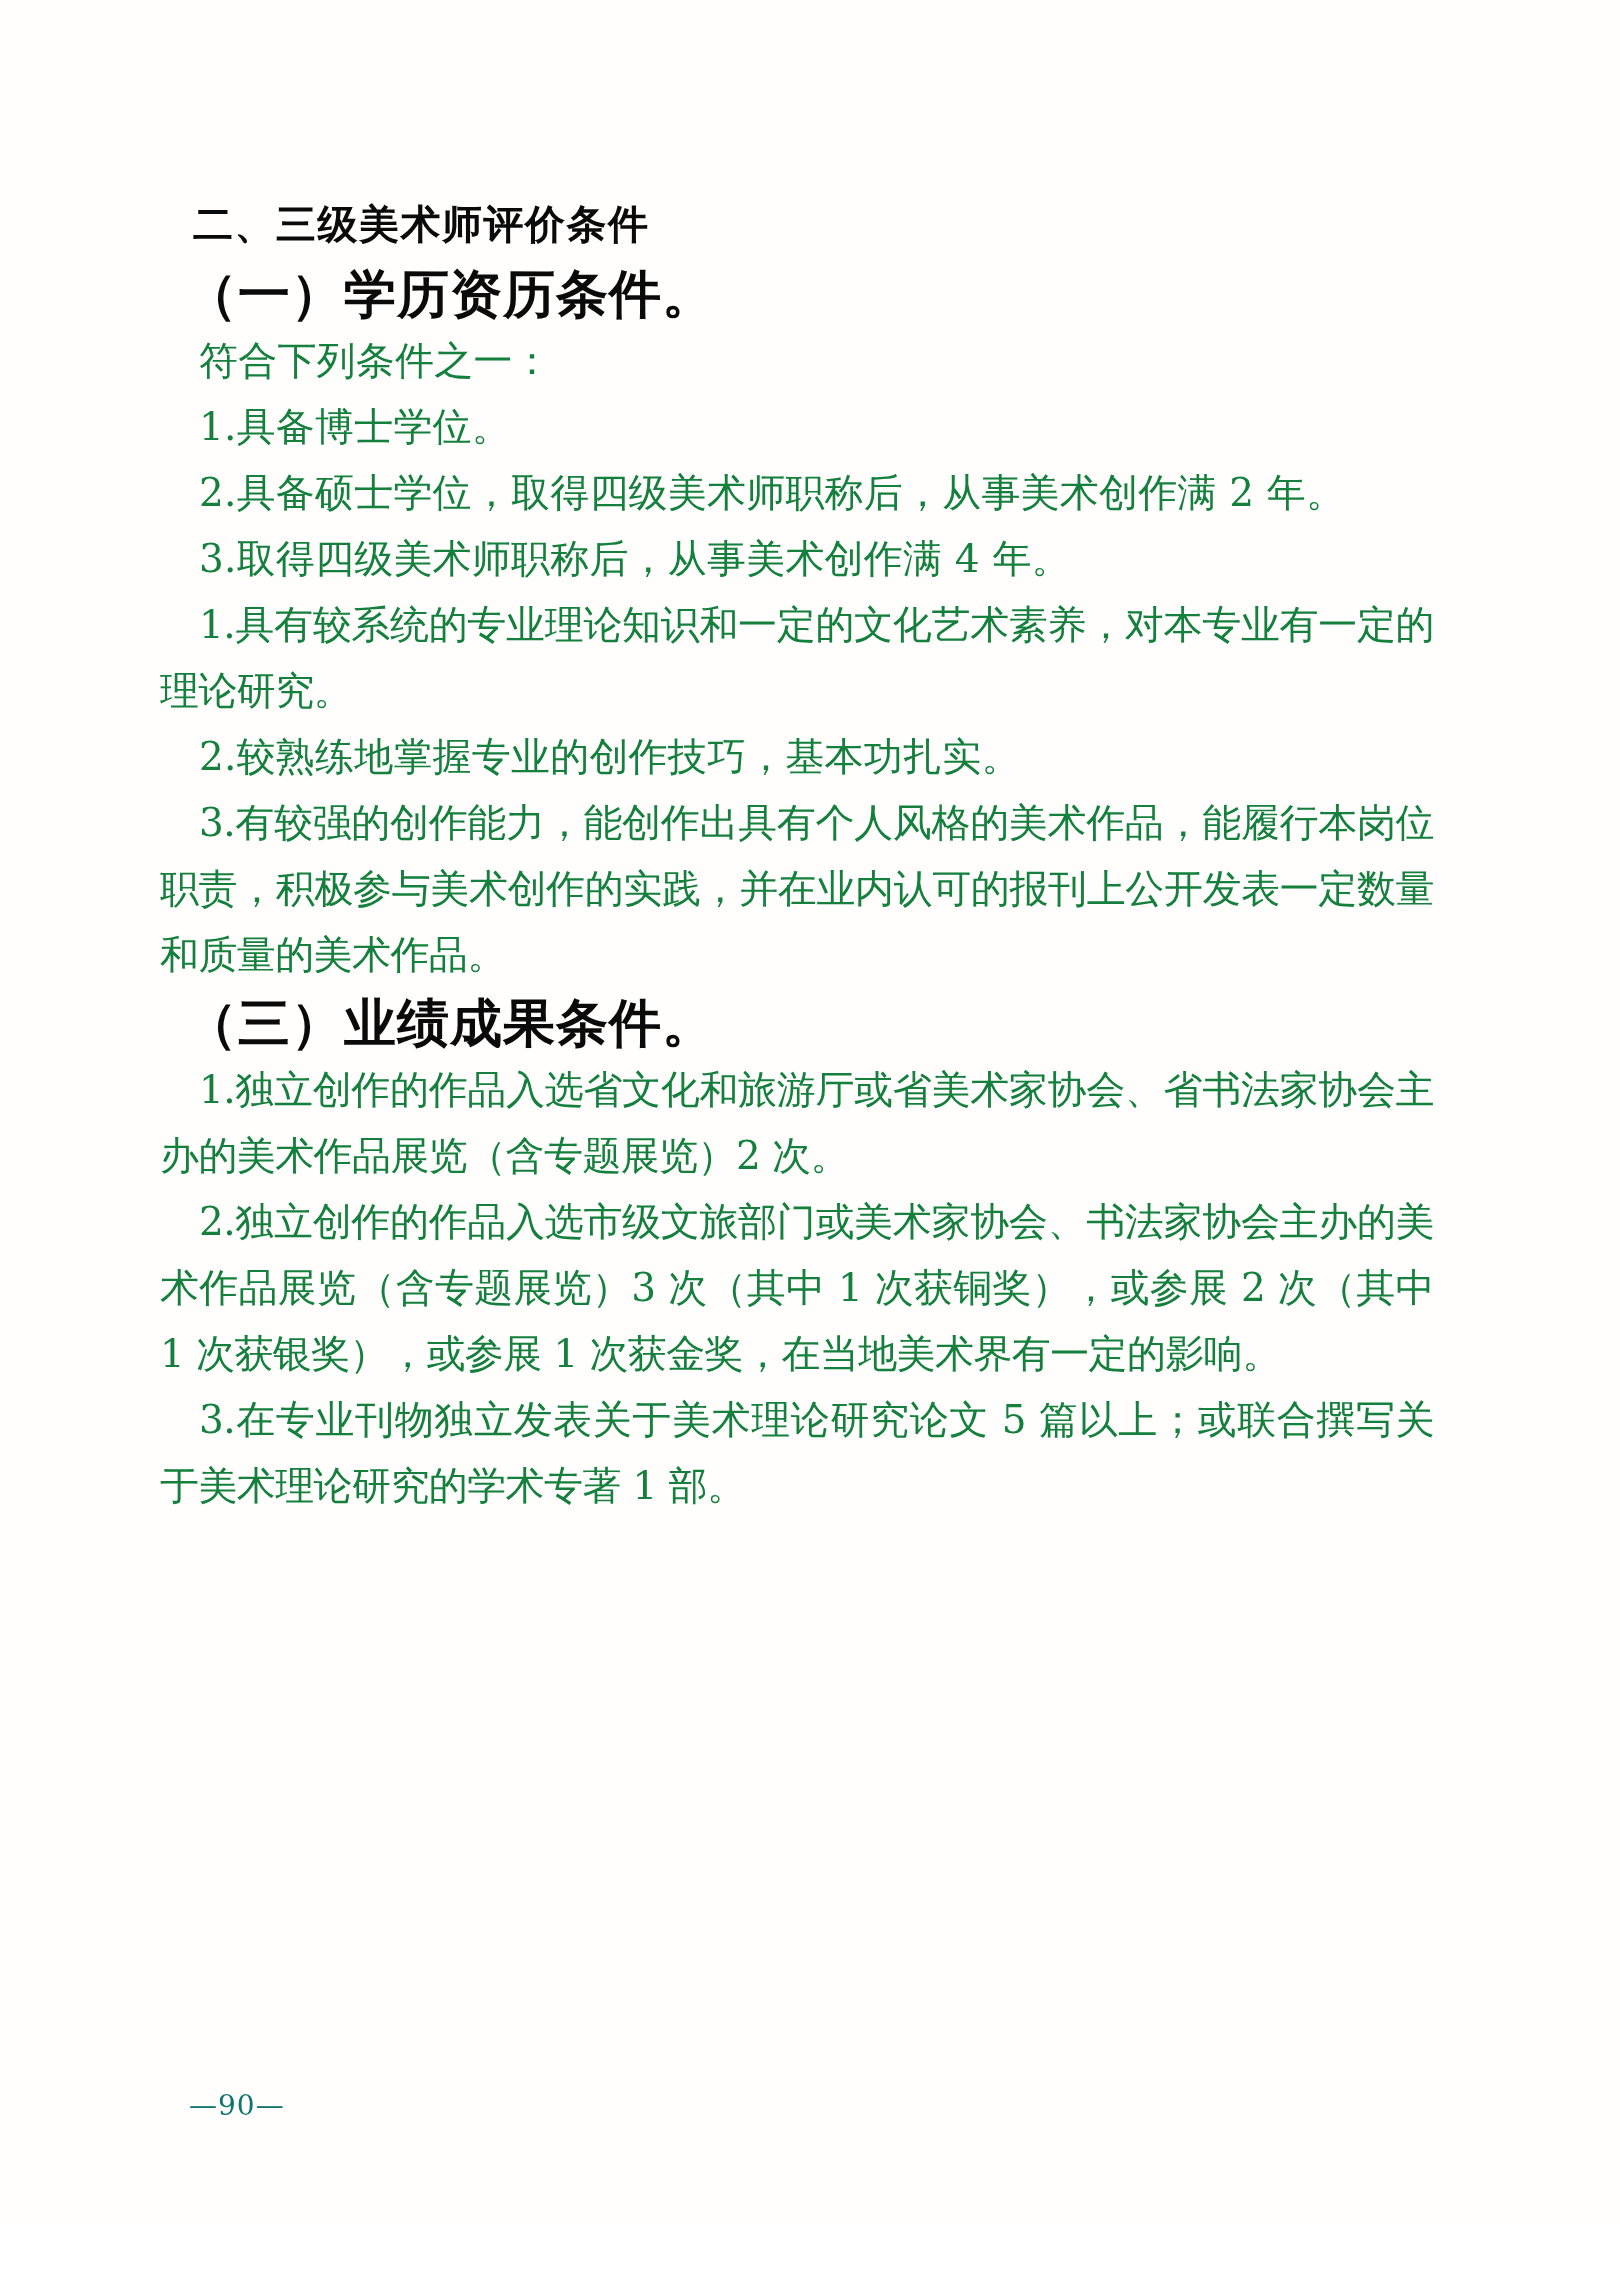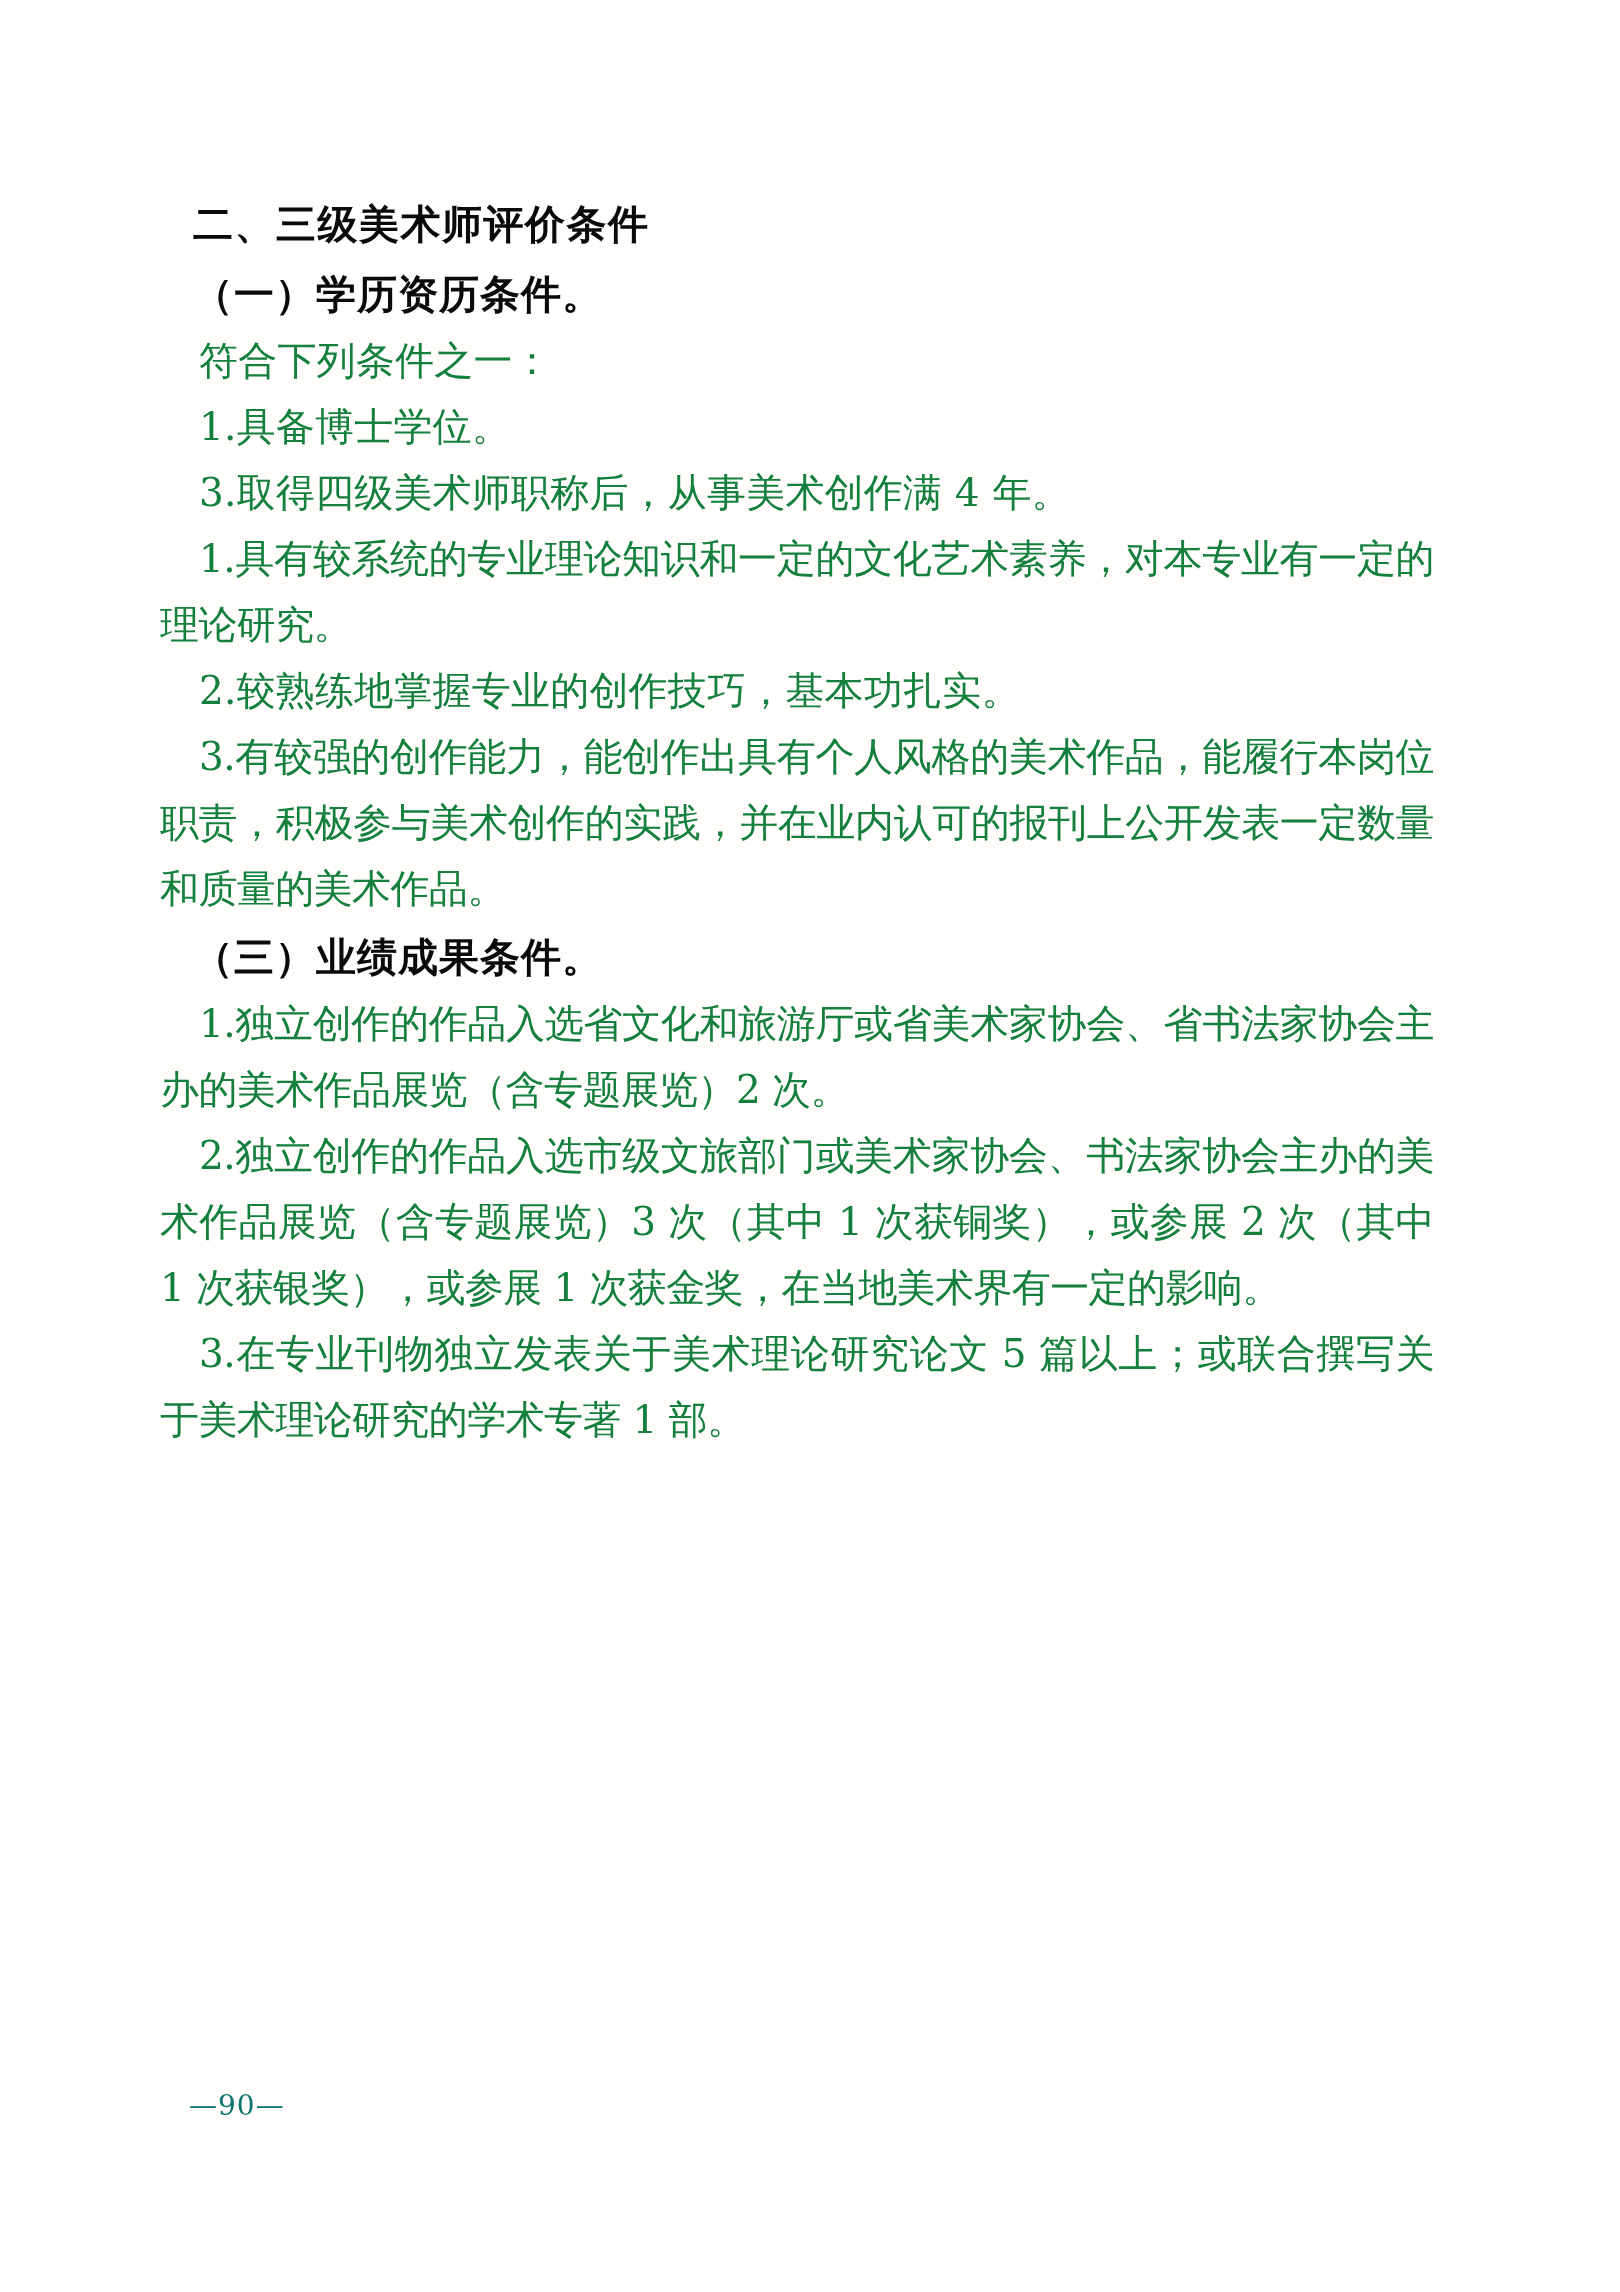--- a/index.html
+++ b/index.html
@@ -34,25 +34,25 @@
     font-size: 40px;
     line-height: 63px;
     font-weight: 700;
     letter-spacing: 1.5px;
     margin-left: 33px;
     margin-bottom: 5.9px;
     color: #0a0a0a;
   }
   
   .h-sub {
-    font-size: 40px;
+    font-size: 52px;
     line-height: 65px;
     font-weight: 700;
     letter-spacing: 1px;
-    margin-left: 33px;
+    margin-left: 25px;
     margin-top: 2px;
     margin-bottom: 2px;
     color: #0a0a0a;
   }
   
   .p-body {
     font-size: 39px;
     line-height: 66px;
     text-indent: 39px;
     letter-spacing: 0.2px;
@@ -84,20 +84,21 @@
   <div class="content">
 
     <div class="h-major">二、三级美术师评价条件</div>
 
     <div class="h-sub">（一）学历资历条件。</div>
 
     <p class="p-body">符合下列条件之一：</p>
 
     <p class="p-body">1.具备博士学位。</p>
 
+    <p class="p-body">2.具备硕士学位，取得四级美术师职称后，从事美术创作满 2 年。</p>
 
     <p class="p-body">3.取得四级美术师职称后，从事美术创作满 4 年。</p>
 
 
     <p class="p-body tight">1.具有较系统的专业理论知识和一定的文化艺术素养，对本专业有一定的理论研究。</p>
 
     <p class="p-body">2.较熟练地掌握专业的创作技巧，基本功扎实。</p>
 
     <p class="p-body tight">3.有较强的创作能力，能创作出具有个人风格的美术作品，能履行本岗位职责，积极参与美术创作的实践，并在业内认可的报刊上公开发表一定数量和质量的美术作品。</p>
 

